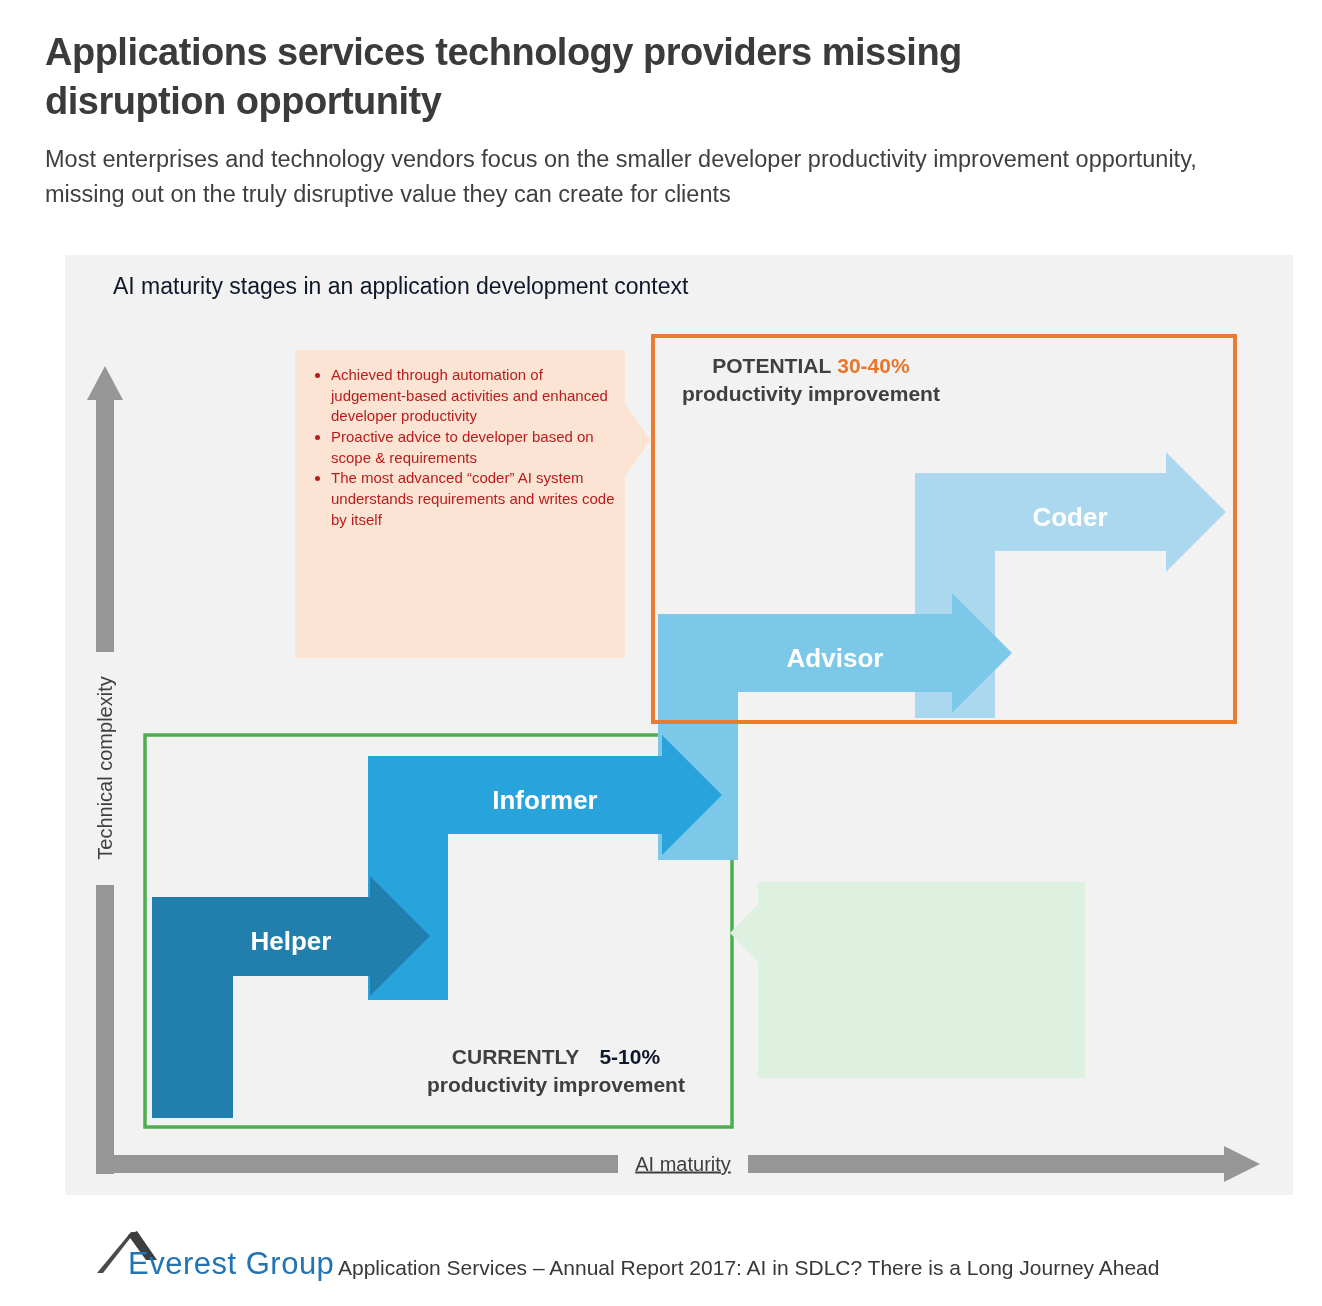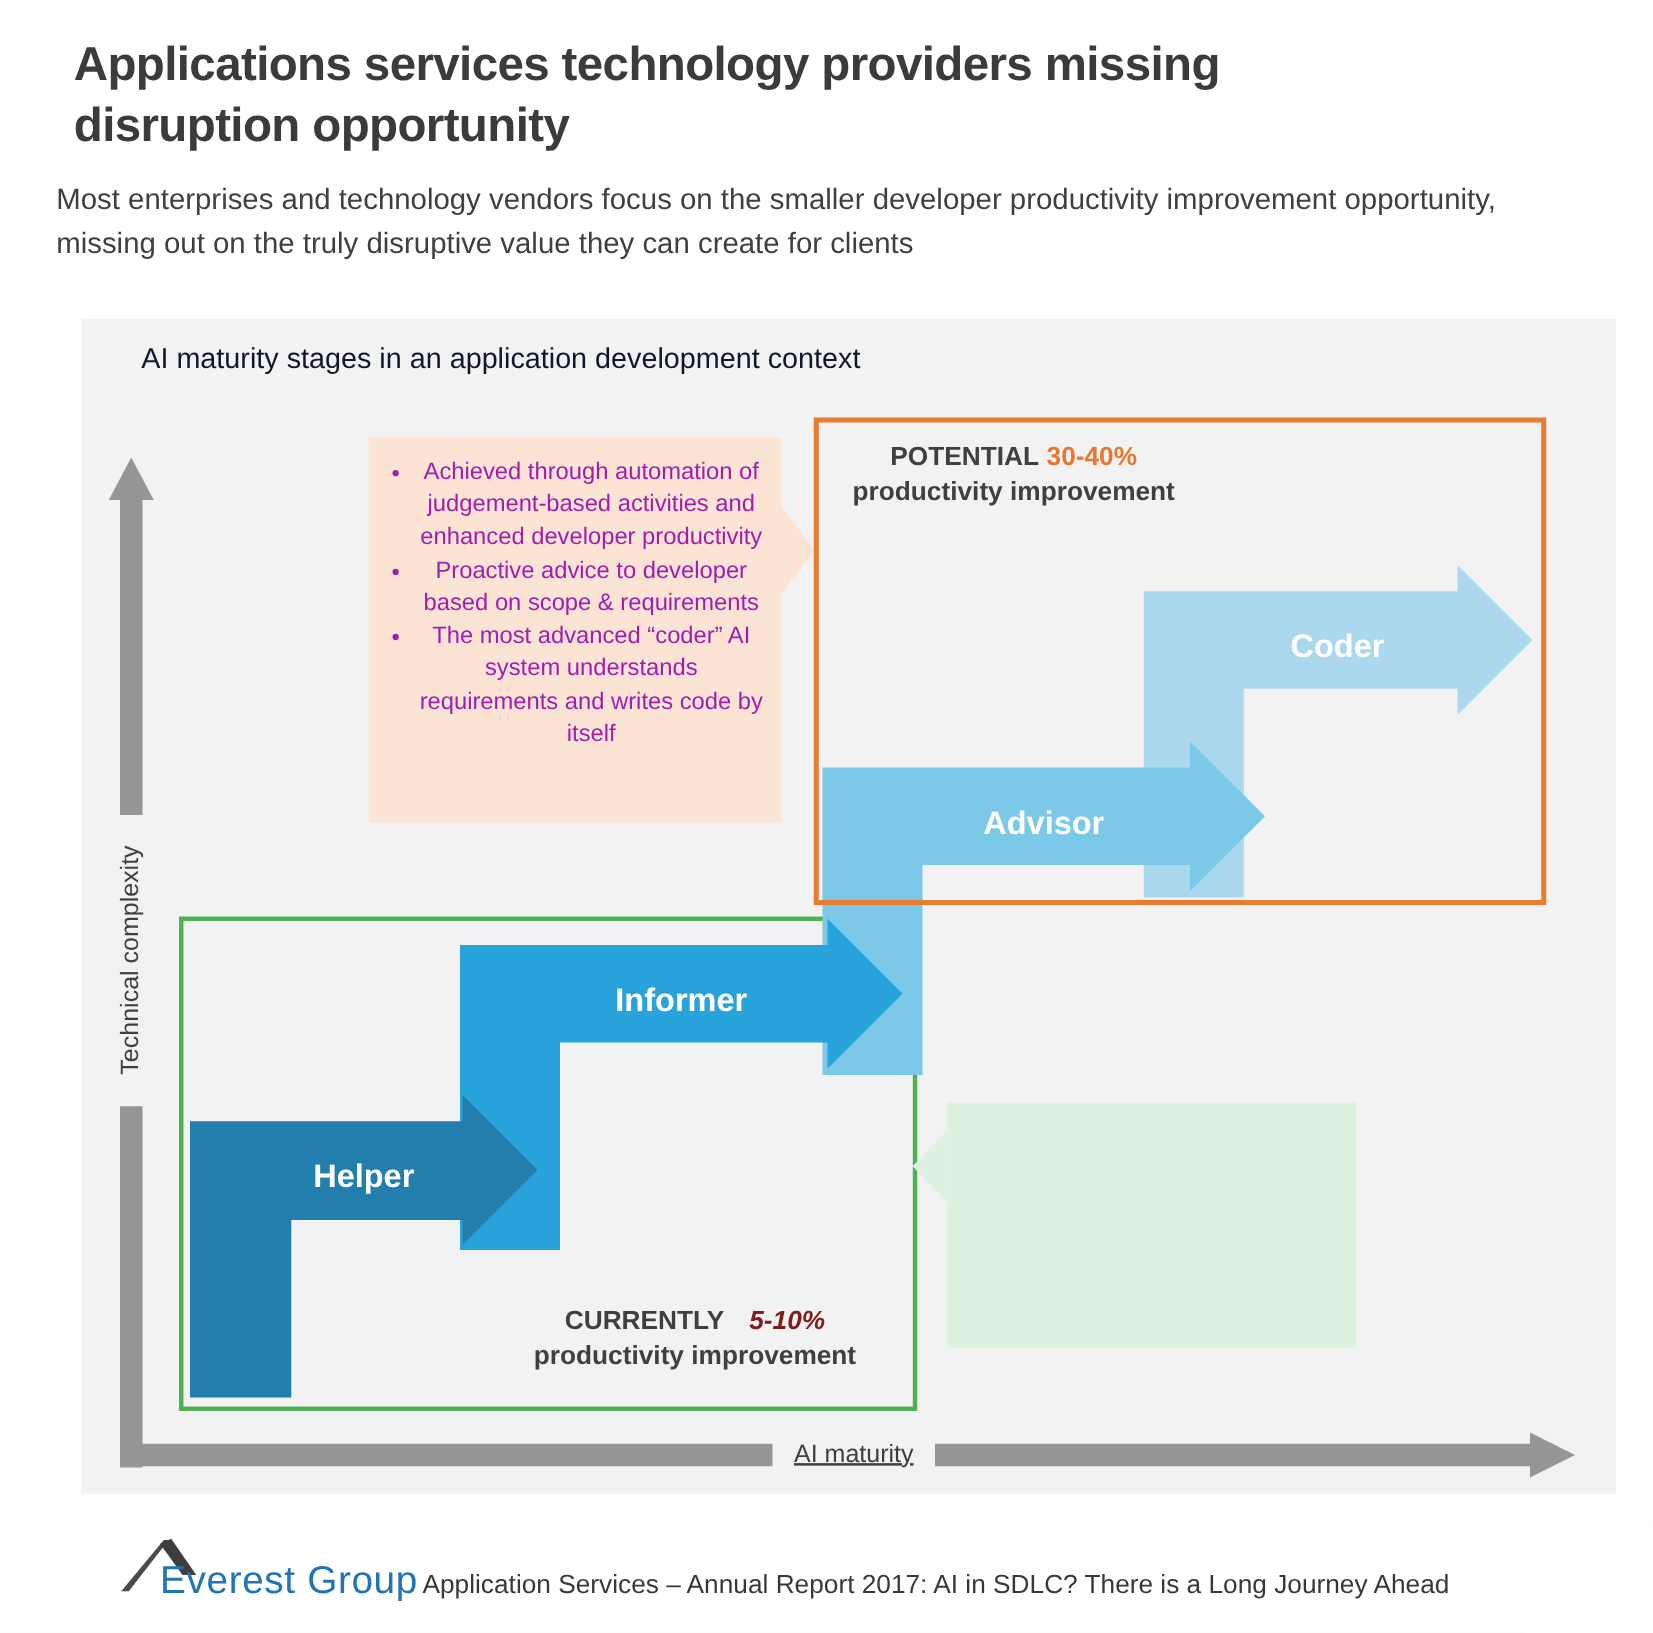--- a/index.html
+++ b/index.html
@@ -1,47 +1,47 @@
 <!DOCTYPE html>
 <html><head>
 <meta charset="utf-8">
 <style>
   html,body{margin:0;padding:0;background:#ffffff;font-family:"Liberation Sans",sans-serif;}
   .page{position:relative;width:1322px;height:1306px;background:#fff;overflow:hidden;}
 
-  .title{position:absolute;left:59px;top:28px;width:1060px;
+  .title{position:absolute;left:45px;top:28px;width:1060px;
          font-size:38px;line-height:1.28;font-weight:bold;color:#3b3b3b;letter-spacing:-0.5px;}
   .subtitle{position:absolute;left:45px;top:142px;width:1180px;
          font-size:23.5px;line-height:1.5;color:#3f3f3f;}
 
   .panel{position:absolute;left:65px;top:255px;width:1228px;height:940px;background:#f2f2f2;}
   .panel-header{position:absolute;left:48px;top:18px;font-size:23px;color:#0f172a;}
 
   .layer{position:absolute;left:0;top:0;}
 
   .y-axis-label{position:absolute;left:40px;top:513px;transform:translate(-50%,-50%) rotate(-90deg);
         white-space:nowrap;font-size:20px;color:#3f3f3f;}
   .x-axis-label{position:absolute;left:618px;top:909px;transform:translate(-50%,-50%);
         white-space:nowrap;font-size:20px;color:#3f3f3f;text-decoration:underline;}
 
-  .callout{position:absolute;box-sizing:border-box;color:#a21caf;font-size:19px;line-height:1.38;text-align:center;}
+  .callout{position:absolute;box-sizing:border-box;color:#b91c1c;font-size:15px;line-height:1.38;}
   .callout ul{margin:0;padding:0 6px 0 36px;}
   .callout li{margin:0;padding:0;}
   .callout-peach{left:230px;top:95px;width:330px;height:308px;background:#fce4d4;padding:15px 4px 0 0;}
   .callout-peach .tail{position:absolute;right:-26px;top:53px;width:0;height:0;
         border-top:37px solid transparent;border-bottom:37px solid transparent;border-left:27px solid #fce4d4;}
   .callout-green{left:693px;top:627px;width:327px;height:196px;background:#def0df;padding:13px 4px 0 0;}
   .callout-green .tail{position:absolute;left:-28px;top:22px;width:0;height:0;
         border-top:29px solid transparent;border-bottom:29px solid transparent;border-right:28px solid #def0df;}
 
   .box-label{position:absolute;font-size:21px;line-height:1.32;font-weight:bold;color:#3f3f3f;text-align:center;}
   .lbl-potential{left:617px;top:97px;}
   .lbl-currently{left:362px;top:788px;}
   .val-orange{color:#e8762c;margin-left:6px;}
-  .val-green{color:#7f1d1d;margin-left:20px;font-style:italic;}
+  .val-green{color:#0f172a;margin-left:20px;}
 
   .stage-label{font-size:26px;font-weight:bold;fill:#ffffff;text-anchor:middle;dominant-baseline:middle;}
 
   .footer{position:absolute;left:95px;top:1222px;width:1180px;height:70px;}
   .brand{position:absolute;left:33px;top:24px;font-size:31px;color:#2274b5;letter-spacing:0.5px;}
   .caption{position:absolute;left:243px;top:34px;font-size:21px;color:#383838;white-space:nowrap;}
 </style>
 </head>
 <body>
 

